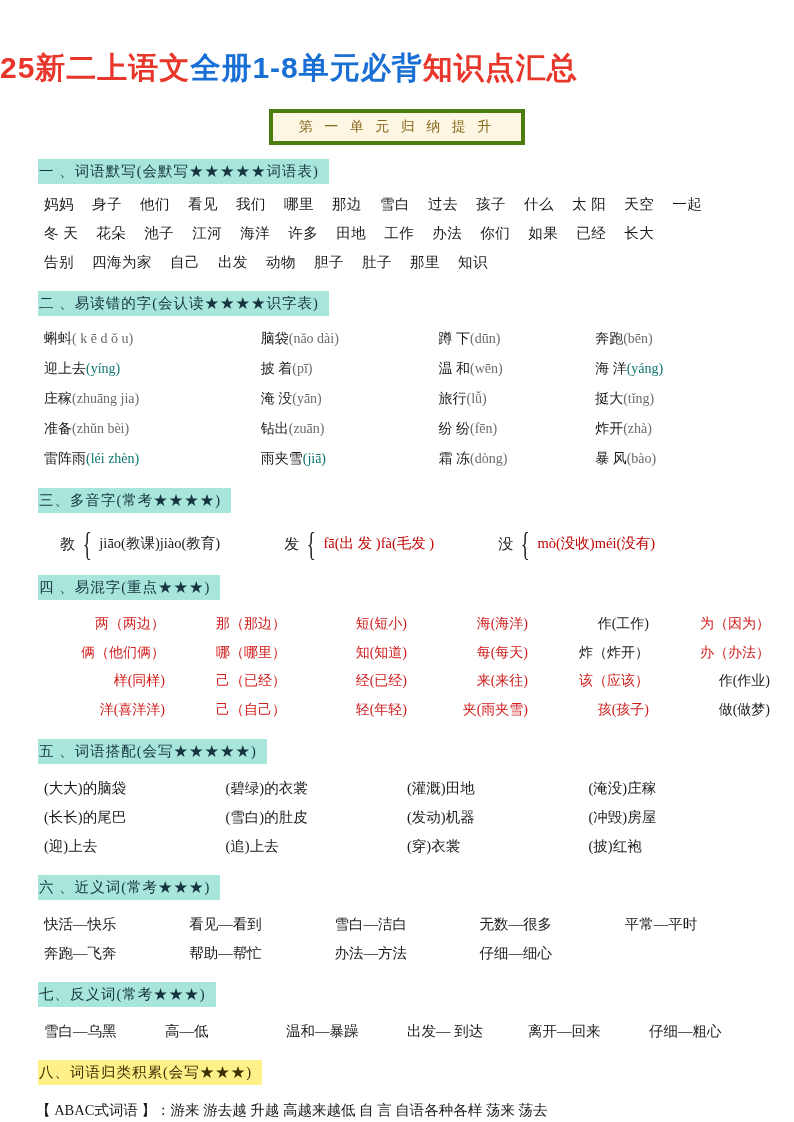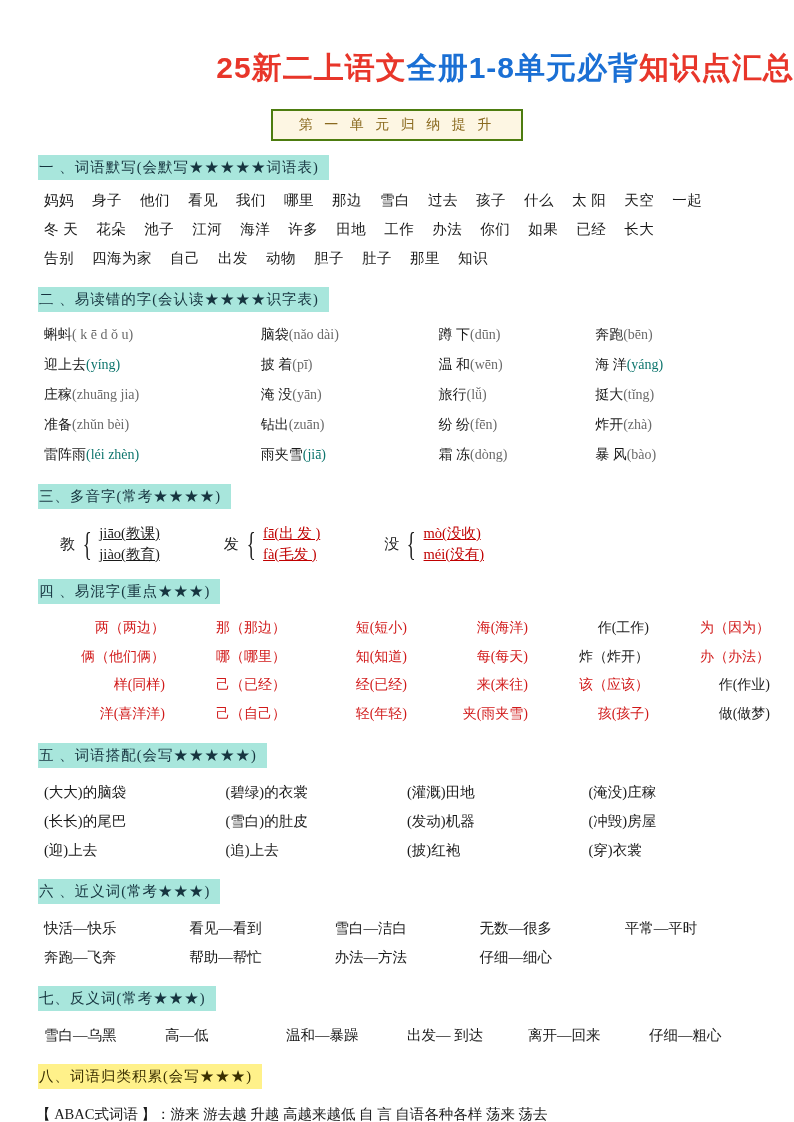--- a/index.html
+++ b/index.html
@@ -12,37 +12,37 @@
     overflow:hidden;
   }
   .page{
     position:relative;
     width:794px;height:1122px;
     padding:0;
     box-sizing:border-box;
   }
   
   .title{
-    text-align:right;
+    text-align:left;
     margin-top:48px;
     font-size:30px;
     font-weight:bold;
     letter-spacing:1px;
     font-family:"Liberation Sans", sans-serif;
     white-space:nowrap;
   }
   .title .red{color:#e8362a;}
   .title .blue{color:#1a6fd4;}
 
   
   .unit-banner-wrap{
     display:flex;justify-content:center;margin-top:20px;
   }
   .unit-banner{
-    border:2px solid #4d7c0f;
+    border:4px solid #4d7c0f;
     background:#fdf6e3;
     color:#8a6a1f;
     font-size:14px;
     letter-spacing:4px;
     padding:5px 26px;
     font-family:"Liberation Serif", serif;
   }
 
   
   .sec-h{
@@ -82,21 +82,21 @@
   .duoyin{
     margin:8px 0 0 60px;
     display:flex;
     gap:64px;
     font-size:14.5px;
     align-items:center;
   }
   .dy{display:flex;align-items:center;gap:4px;}
   .dy .head{font-size:15px;}
   .brace{font-size:34px;line-height:1;color:#222;font-family:"Liberation Serif",serif;transform:scaleX(0.55);display:inline-block;}
-  .dy .pair{display:flex;flex-direction:column;line-height:1.45;text-decoration:underline;}
+  .dy .pair{display:flex;flex-direction:row;line-height:1.45;}
   .dy .pair span{white-space:nowrap;}
   .redpy{color:#c00000;}
 
   
   .grid4{
     margin:4px 24px 0 44px;
     display:grid;
     grid-template-columns:repeat(6, 1fr);
     font-size:14px;
     line-height:2.05;
@@ -261,22 +261,22 @@
     <div class="c">(大大)的脑袋</div>
     <div class="c">(碧绿)的衣裳</div>
     <div class="c">(灌溉)田地</div>
     <div class="c">(淹没)庄稼</div>
     <div class="c">(长长)的尾巴</div>
     <div class="c">(雪白)的肚皮</div>
     <div class="c">(发动)机器</div>
     <div class="c">(冲毁)房屋</div>
     <div class="c">(迎)上去</div>
     <div class="c">(追)上去</div>
+    <div class="c">(穿)衣裳</div>
     <div class="c">(披)红袍</div>
-    <div class="c">(穿)衣裳</div>
   </div>
 
   
   <div class="sec-h">六 、近义词(常考★★★)</div>
   <div class="grid-syn">
     <div class="c">快活—快乐</div>
     <div class="c">看见—看到</div>
     <div class="c">雪白—洁白</div>
     <div class="c">无数—很多</div>
     <div class="c">平常—平时</div>

